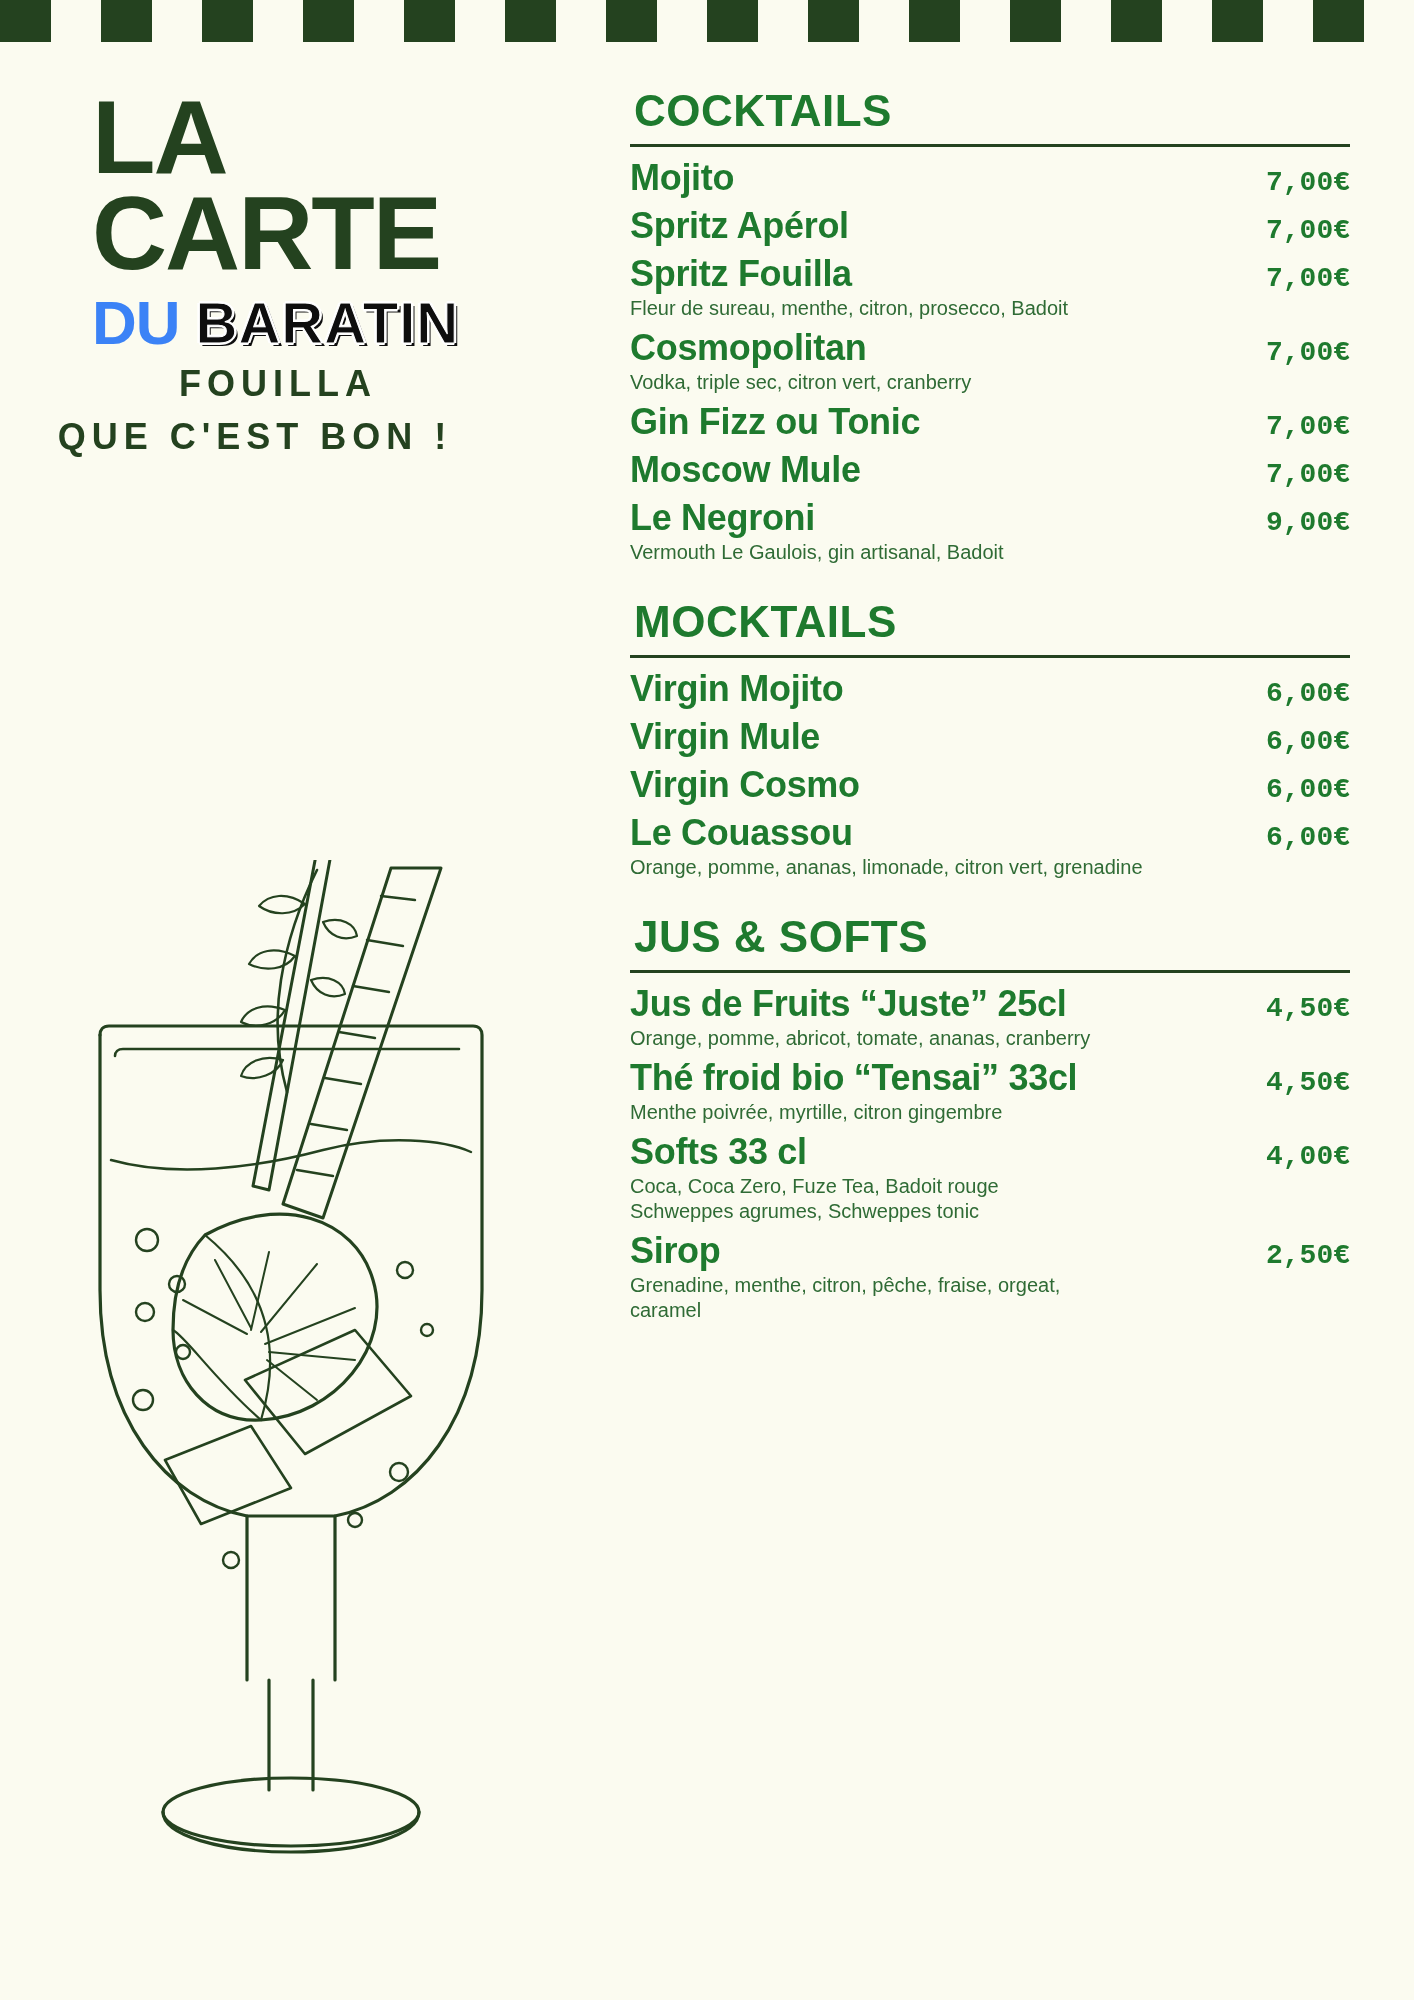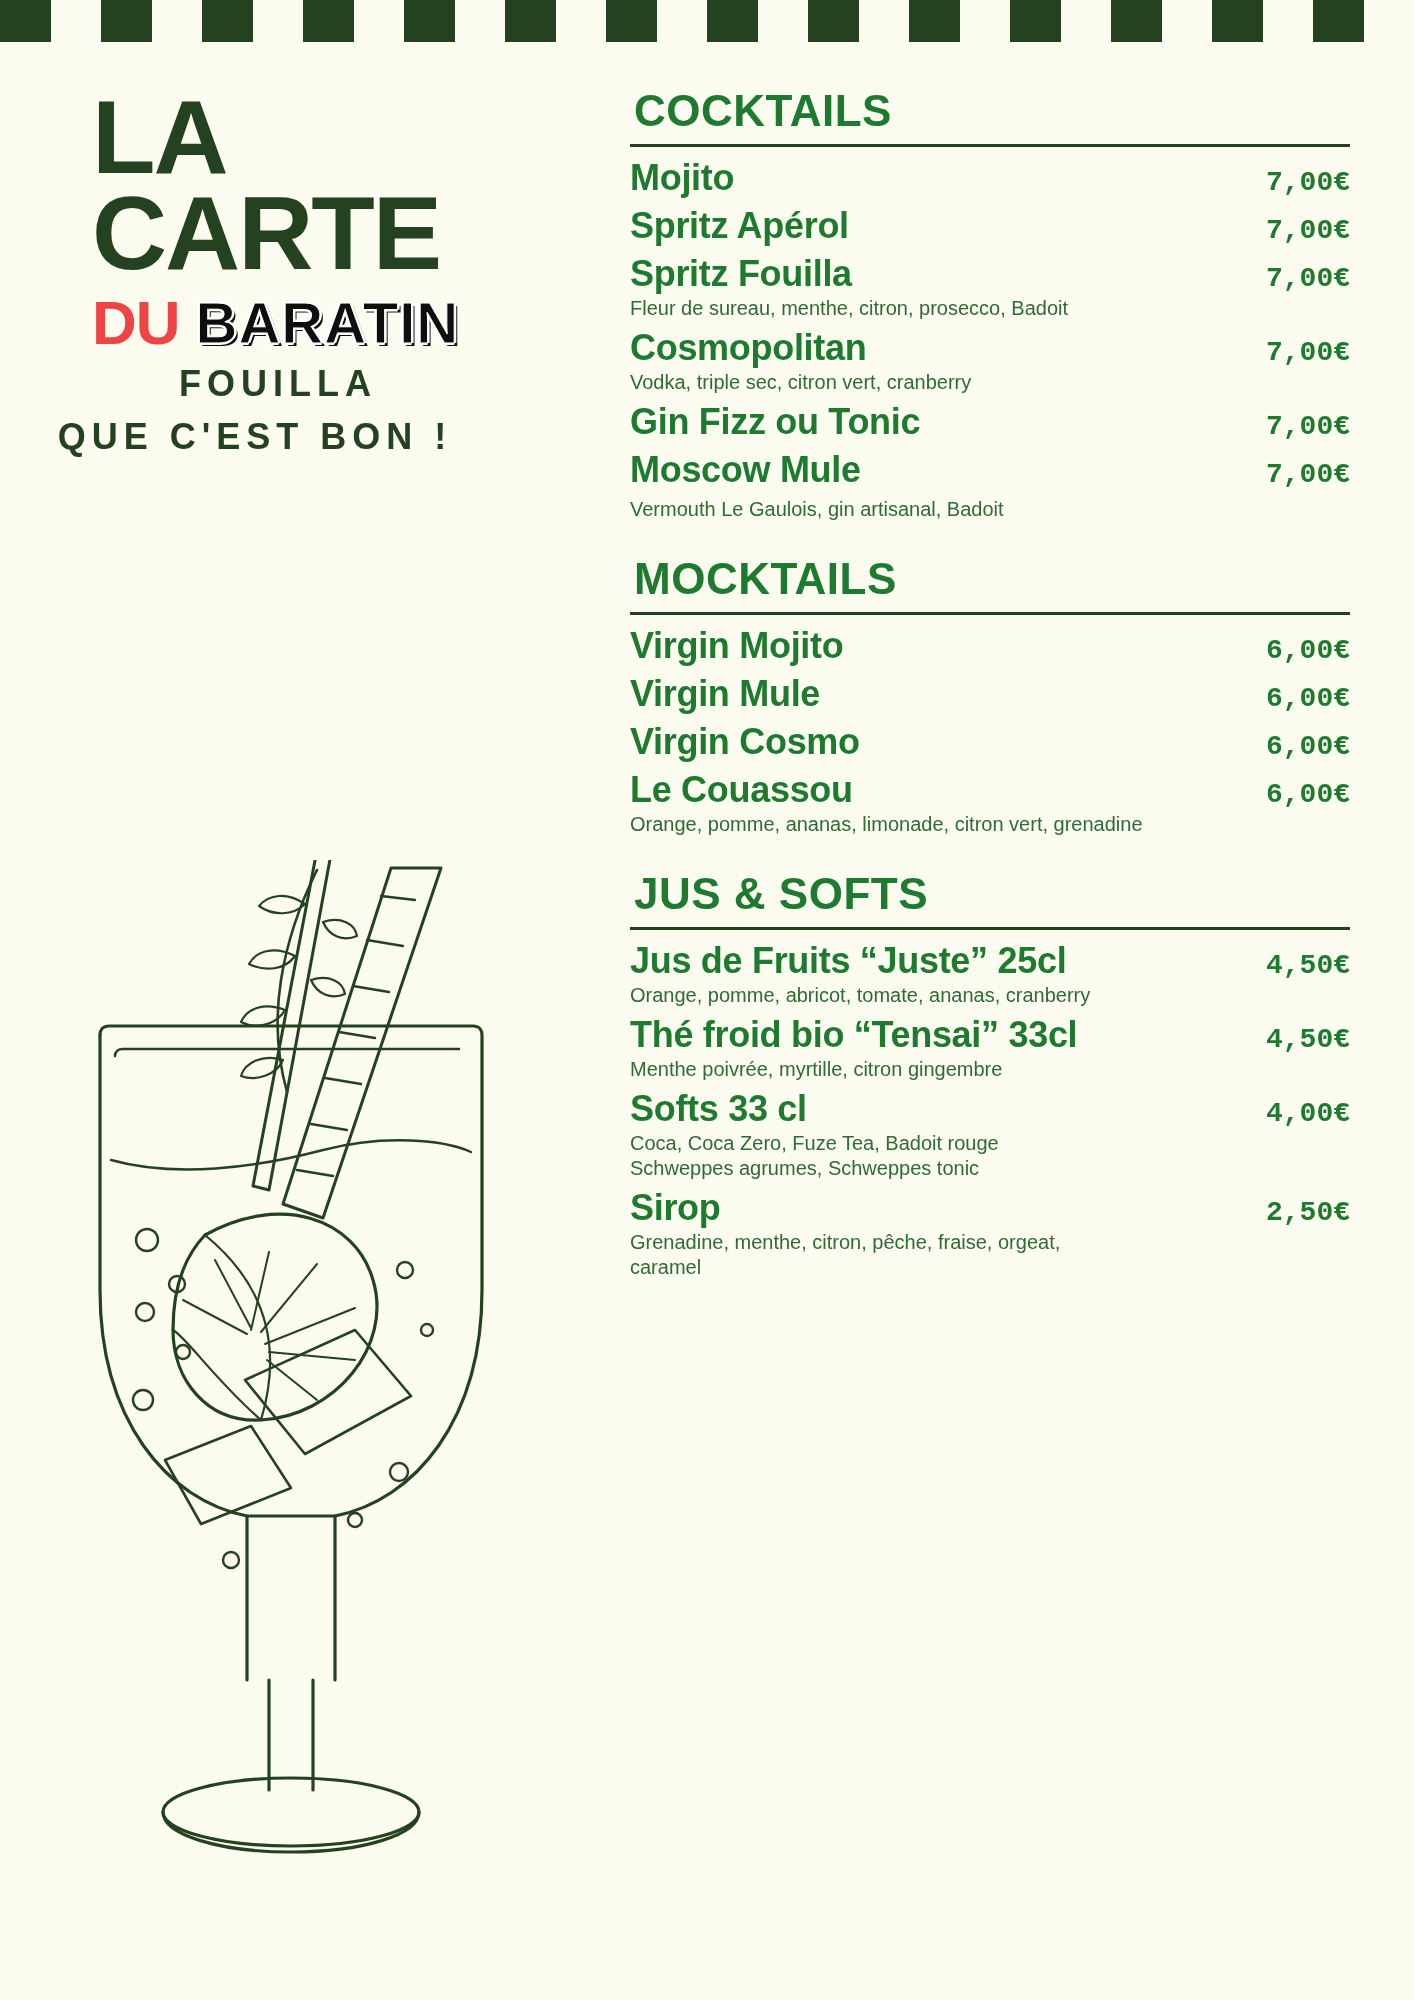--- a/index.html
+++ b/index.html
@@ -55,21 +55,21 @@
   .title-carte {
     font-size: 104px;
     margin: 0;
   }
   .title-du-line {
     display: flex;
     align-items: center;
     margin-top: 6px;
   }
   .title-du {
-    color: #ef4444;
+    color: #3b82f6;
     font-size: 62px;
     font-weight: 700;
     letter-spacing: -1px;
   }
   .title-baratin {
     font-size: 58px;
     font-weight: 700;
     letter-spacing: 1px;
     color: #0e0e0e;
     margin-left: 16px;
@@ -307,20 +307,24 @@
           <span class="item-price">7,00€</span>
         </div>
       </div>
       <div class="item">
         <div class="item-row">
           <span class="item-name">Moscow Mule</span>
           <span class="item-price">7,00€</span>
         </div>
       </div>
       <div class="item">
+        <div class="item-row">
+          <span class="item-name">Le Negroni</span>
+          <span class="item-price">9,00€</span>
+        </div>
         <div class="item-desc" style="white-space: pre-line;">Vermouth Le Gaulois, gin artisanal, Badoit</div>
       </div>
     </div>
     <div class="sec-gap"></div>
     <div class="section">
       <div class="section-title">MOCKTAILS</div>
       <div class="section-rule"></div>
       <div class="item">
         <div class="item-row">
           <span class="item-name">Virgin Mojito</span>

